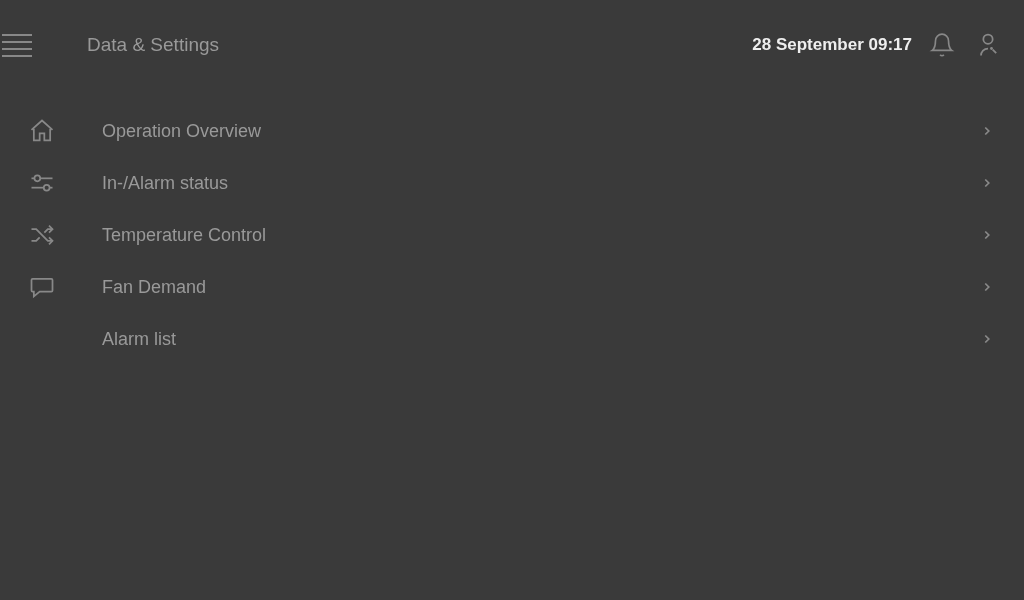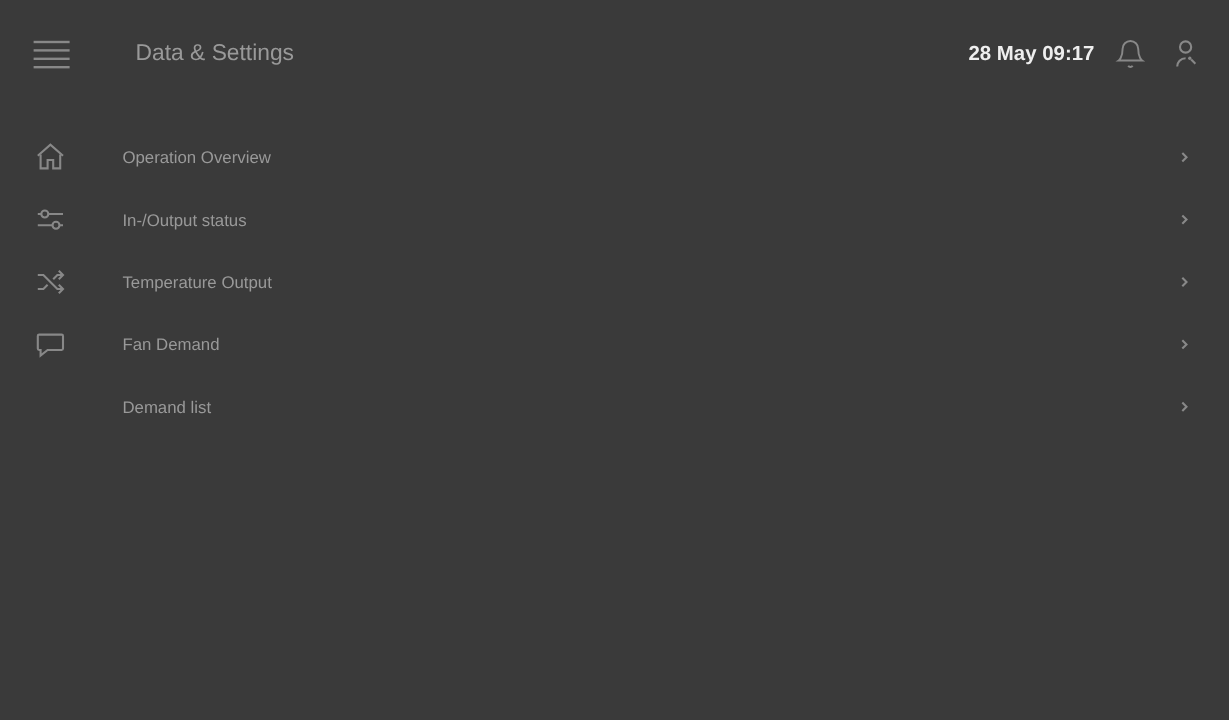--- a/index.html
+++ b/index.html
@@ -12,21 +12,21 @@
       height: 600px;
       background: #3a3a3a;
       font-family: Arial, Helvetica, sans-serif;
       color: #999;
       overflow: hidden;
     }
     .header {
       height: 90px;
       display: flex;
       align-items: center;
-      padding: 0 20px 0 28px;
+      padding: 0 20px 0 2px;
     }
     .hamburger {
       width: 40px;
       height: 40px;
       display: flex;
       flex-direction: column;
       justify-content: center;
       gap: 5px;
       cursor: pointer;
     }
@@ -72,21 +72,21 @@
     }
     .menu-icon {
       width: 36px;
       height: 36px;
       display: flex;
       align-items: center;
       justify-content: center;
     }
     .menu-label {
       margin-left: 42px;
-      font-size: 14px;
+      font-size: 18px;
       color: #999;
     }
     .chevron {
       margin-left: auto;
     }
     svg {
       display: block;
     }
   </style>
 </head>
@@ -94,21 +94,21 @@
 
 <div class="header">
   <div class="hamburger">
     <span></span>
       <span></span>
       <span></span>
       <span></span>
   </div>
   <div class="page-title">Data &amp; Settings</div>
   <div class="header-right">
-    <div class="datetime">28 May 09:17</div>
+    <div class="datetime">28 September 09:17</div>
     <div class="icon-btn">
       <svg width="26" height="26" viewBox="0 0 24 24" fill="none" stroke="#888" stroke-width="1.5">
         <path d="M18 8a6 6 0 0 0-12 0c0 7-3 9-3 9h18s-3-2-3-9"></path>
         <path d="M13.7 21a2 2 0 0 1-3.4 0"></path>
       </svg>
     </div>
     <div class="icon-btn">
       <svg width="28" height="28" viewBox="0 0 24 24" fill="none" stroke="#888" stroke-width="1.5">
         <circle cx="12" cy="7" r="4"></circle>
         <path d="M6 21c0-3 2.5-6 6-6"></path>
@@ -138,39 +138,39 @@
 
   <div class="menu-item">
     <div class="menu-icon">
       <svg width="28" height="28" viewBox="0 0 24 24" fill="none" stroke="#888" stroke-width="1.5">
         <line x1="3" y1="8" x2="21" y2="8"></line>
         <circle cx="8" cy="8" r="2.5" fill="#3a3a3a"></circle>
         <line x1="3" y1="16" x2="21" y2="16"></line>
         <circle cx="16" cy="16" r="2.5" fill="#3a3a3a"></circle>
       </svg>
     </div>
-    <div class="menu-label">In-/Output status</div>
+    <div class="menu-label">In-/Alarm status</div>
     <div class="chevron">
       <svg width="14" height="14" viewBox="0 0 24 24" fill="none" stroke="#888" stroke-width="3">
           <path d="M9 18l6-6-6-6"></path>
         </svg>
     </div>
   </div>
 
   <div class="menu-item">
     <div class="menu-icon">
       <svg width="28" height="28" viewBox="0 0 24 24" fill="none" stroke="#888" stroke-width="1.5">
         <path d="M3 7h4l10 10h4"></path>
         <path d="M3 17h4l3-3"></path>
         <path d="M14 10l3-3h4"></path>
         <path d="M18 4l3 3-3 3"></path>
         <path d="M18 14l3 3-3 3"></path>
       </svg>
     </div>
-    <div class="menu-label">Temperature Output</div>
+    <div class="menu-label">Temperature Control</div>
     <div class="chevron">
       <svg width="14" height="14" viewBox="0 0 24 24" fill="none" stroke="#888" stroke-width="3">
           <path d="M9 18l6-6-6-6"></path>
         </svg>
     </div>
   </div>
 
   <div class="menu-item">
     <div class="menu-icon">
       <svg width="28" height="28" viewBox="0 0 24 24" fill="none" stroke="#888" stroke-width="1.5">
@@ -182,21 +182,21 @@
       <svg width="14" height="14" viewBox="0 0 24 24" fill="none" stroke="#888" stroke-width="3">
           <path d="M9 18l6-6-6-6"></path>
         </svg>
     </div>
   </div>
 
 
 
   <div class="menu-item">
     <div class="menu-icon"></div>
-    <div class="menu-label">Demand list</div>
+    <div class="menu-label">Alarm list</div>
     <div class="chevron">
       <svg width="14" height="14" viewBox="0 0 24 24" fill="none" stroke="#888" stroke-width="3">
           <path d="M9 18l6-6-6-6"></path>
         </svg>
     </div>
   </div>
 
 </div>
 
 </body></html>

